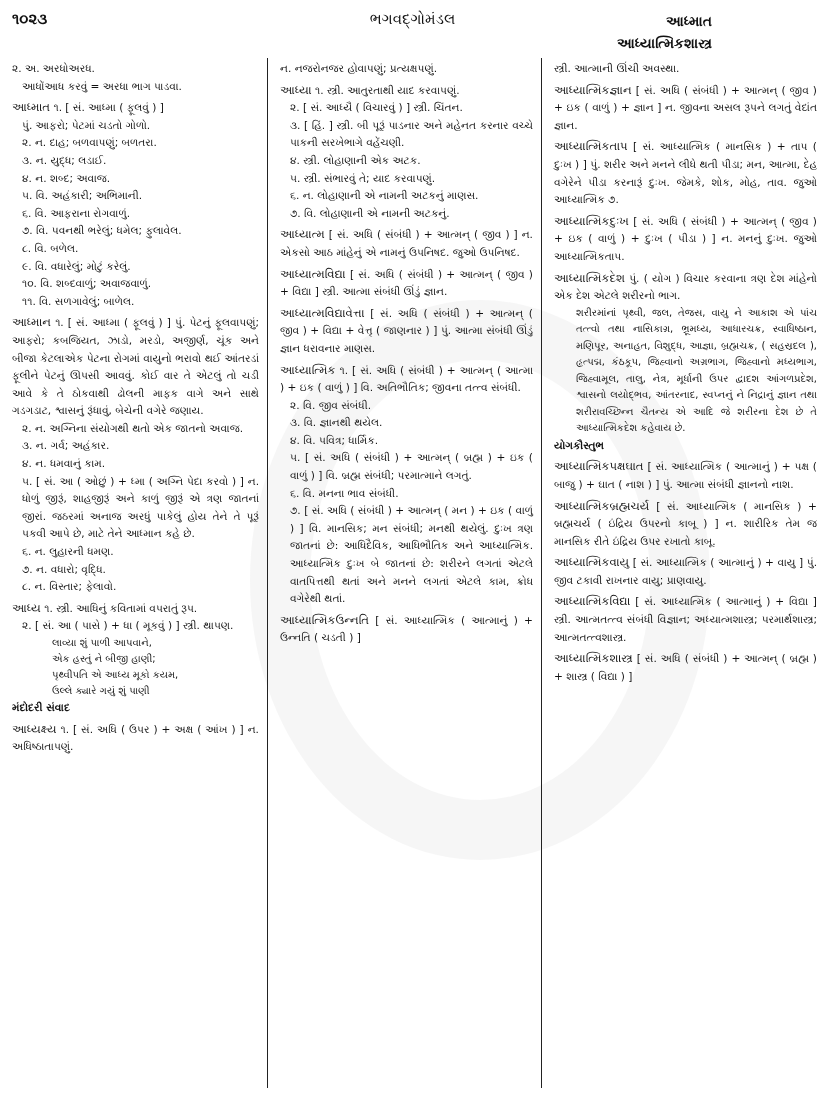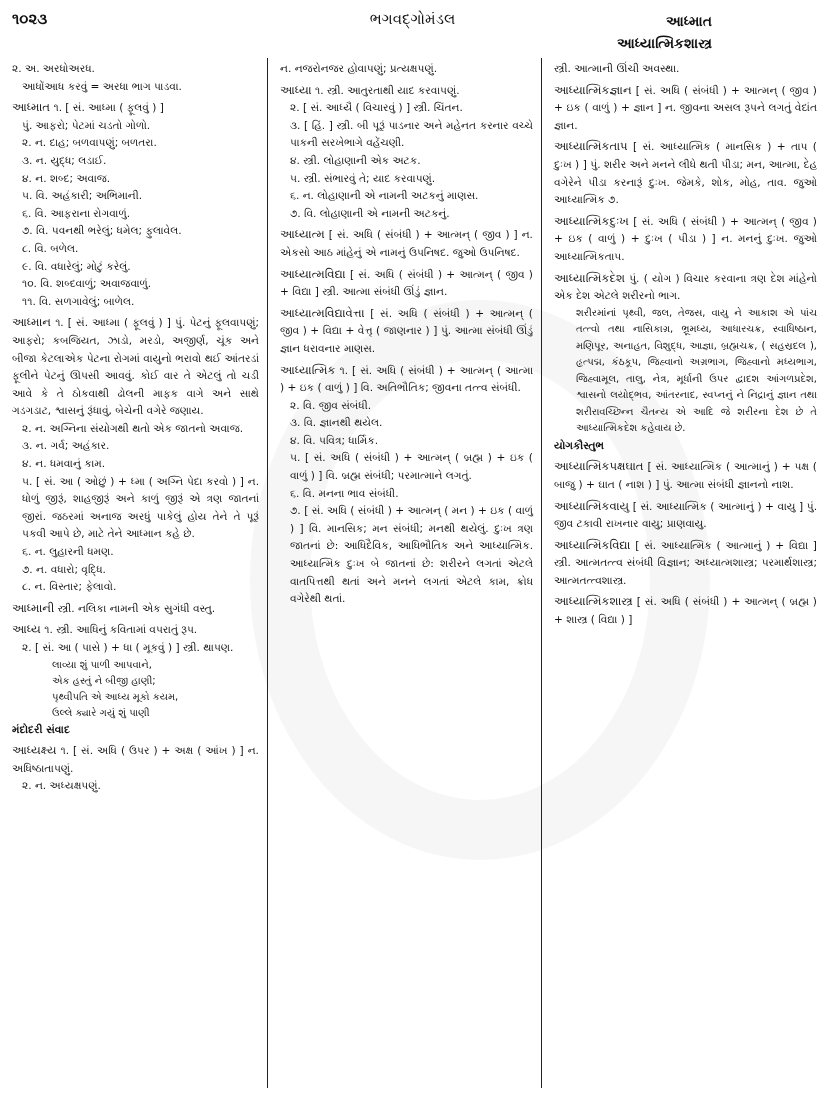--- a/index.html
+++ b/index.html
@@ -49,36 +49,37 @@
     <div>આધ્માત</div>
     <div>આધ્યાત્મિકશાસ્ત્ર</div>
   </div>
 </div>
 
 <div class="columns">
   <div class="col col1">
       <div class="entry"><span>૨. અ. અરધોઅરધ.</span><span class="sense">આધોંઆધ કરવું = અરધા ભાગ પાડવા.</span></div>
       <div class="entry"><span class="hw">આધ્માત</span> <span>૧. [ સં. આધ્મા ( ફૂલવું ) ]</span><span class="sense">પું. આફરો; પેટમાં ચડતો ગોળો.</span><span class="sense">૨. ન. દાહ; બળવાપણું; બળતરા.</span><span class="sense">૩. ન. યુદ્ધ; લડાઈ.</span><span class="sense">૪. ન. શબ્દ; અવાજ.</span><span class="sense">૫. વિ. અહંકારી; અભિમાની.</span><span class="sense">૬. વિ. આફરાના રોગવાળું.</span><span class="sense">૭. વિ. પવનથી ભરેલું; ધમેલ; ફુલાવેલ.</span><span class="sense">૮. વિ. બળેલ.</span><span class="sense">૯. વિ. વધારેલું; મોટું કરેલું.</span><span class="sense">૧૦. વિ. શબ્દવાળું; અવાજવાળું.</span><span class="sense">૧૧. વિ. સળગાવેલું; બાળેલ.</span></div>
       <div class="entry"><span class="hw">આધ્માન</span> <span>૧. [ સં. આધ્મા ( ફૂલવું ) ] પું. પેટનું ફૂલવાપણું; આફરો; કબજિયત, ઝાડો, મરડો, અજીર્ણ, ચૂંક અને બીજા કેટલાએક પેટના રોગમાં વાયુનો ભરાવો થઈ આંતરડાં ફૂલીને પેટનું ઊપસી આવવું. કોઈ વાર તે એટલું તો ચડી આવે કે તે ઠોકવાથી ઢોલની માફક વાગે અને સાથે ગડગડાટ, શ્વાસનું રૂંધાવું, બેચેની વગેરે જણાય.</span><span class="sense">૨. ન. અગ્નિના સંયોગથી થતો એક જાતનો અવાજ.</span><span class="sense">૩. ન. ગર્વ; અહંકાર.</span><span class="sense">૪. ન. ધમવાનું કામ.</span><span class="sense">૫. [ સં. આ ( ઓછું ) + ધ્મા ( અગ્નિ પેદા કરવો ) ] ન. ધોળું જીરૂં, શાહજીરૂં અને કાળું જીરૂં એ ત્રણ જાતનાં જીરાં. જઠરમાં અનાજ અરધું પાકેલું હોય તેને તે પૂરૂં પકવી આપે છે, માટે તેને આધ્માન કહે છે.</span><span class="sense">૬. ન. લુહારની ધમણ.</span><span class="sense">૭. ન. વધારો; વૃદ્ધિ.</span><span class="sense">૮. ન. વિસ્તાર; ફેલાવો.</span></div>
-      <div class="entry"><span class="hw">આધ્માની</span> <span>સ્ત્રી. નલિકા નામની એક સુગંધી વસ્તુ.</span></div>
       <div class="entry"><span class="hw">આધ્ય</span> <span>૧. સ્ત્રી. આધિનું કવિતામાં વપરાતું રૂપ.</span><span class="sense">૨. [ સં. આ ( પાસે ) + ધા ( મૂકવું ) ] સ્ત્રી. થાપણ.</span><span class="poem">લાવ્યા શું પાળી આપવાને,</span><span class="poem">એક હસ્તું ને બીજી હાણી;</span><span class="poem">પૃથ્વીપતિ એ આધ્ય મૂકો કયમ,</span><span class="poem">ઉલ્લે ક્યારે ગયું શું પાણી</span><span class="attrib">મંદોદરી સંવાદ</span></div>
-      <div class="entry"><span class="hw">આધ્યક્ષ્ય</span> <span>૧. [ સં. અધિ ( ઉપર ) + અક્ષ ( આંખ ) ] ન. અધિષ્ઠાતાપણું.</span><span class="sense">૨. ન. અધ્યક્ષપણું.</span></div>
+      <div class="entry"><span class="hw">આધ્યક્ષ્ય</span> <span>૧. [ સં. અધિ ( ઉપર ) + અક્ષ ( આંખ ) ] ન. અધિષ્ઠાતાપણું.</span></div>
     </div>
   <div class="col col2">
       <div class="entry"><span>ન. નજરોનજર હોવાપણું; પ્રત્યક્ષપણું.</span></div>
       <div class="entry"><span class="hw">આધ્યા</span> <span>૧. સ્ત્રી. આતુરતાથી યાદ કરવાપણું.</span><span class="sense">૨. [ સં. આધ્યૈ ( વિચારવું ) ] સ્ત્રી. ચિંતન.</span><span class="sense">૩. [ હિં. ] સ્ત્રી. બી પૂરૂં પાડનાર અને મહેનત કરનાર વચ્ચે પાકની સરખેભાગે વહેંચણી.</span><span class="sense">૪. સ્ત્રી. લોહાણાની એક અટક.</span><span class="sense">૫. સ્ત્રી. સંભારવું તે; યાદ કરવાપણું.</span><span class="sense">૬. ન. લોહાણાની એ નામની અટકનું માણસ.</span><span class="sense">૭. વિ. લોહાણાની એ નામની અટકનું.</span></div>
       <div class="entry"><span class="hw">આધ્યાત્મ</span> <span>[ સં. અધિ ( સંબંધી ) + આત્મન્ ( જીવ ) ] ન. એકસો આઠ માંહેનું એ નામનું ઉપનિષદ. જુઓ ઉપનિષદ.</span></div>
       <div class="entry"><span class="hw">આધ્યાત્મવિદ્યા</span> <span>[ સં. અધિ ( સંબંધી ) + આત્મન્ ( જીવ ) + વિદ્યા ] સ્ત્રી. આત્મા સંબંધી ઊંડું જ્ઞાન.</span></div>
       <div class="entry"><span class="hw">આધ્યાત્મવિદ્યાવેત્તા</span> <span>[ સં. અધિ ( સંબંધી ) + આત્મન્ ( જીવ ) + વિદ્યા + વેત્તૃ ( જાણનાર ) ] પું. આત્મા સંબંધી ઊંડું જ્ઞાન ધરાવનાર માણસ.</span></div>
       <div class="entry"><span class="hw">આધ્યાત્મિક</span> <span>૧. [ સં. અધિ ( સંબંધી ) + આત્મન્ ( આત્મા ) + ઇક ( વાળું ) ] વિ. અતિભૌતિક; જીવના તત્ત્વ સંબંધી.</span><span class="sense">૨. વિ. જીવ સંબંધી.</span><span class="sense">૩. વિ. જ્ઞાનથી થયેલ.</span><span class="sense">૪. વિ. પવિત્ર; ધાર્મિક.</span><span class="sense">૫. [ સં. અધિ ( સંબંધી ) + આત્મન્ ( બ્રહ્મ ) + ઇક ( વાળું ) ] વિ. બ્રહ્મ સંબંધી; પરમાત્માને લગતું.</span><span class="sense">૬. વિ. મનના ભાવ સંબંધી.</span><span class="sense">૭. [ સં. અધિ ( સંબંધી ) + આત્મન્ ( મન ) + ઇક ( વાળું ) ] વિ. માનસિક; મન સંબંધી; મનથી થયેલું. દુઃખ ત્રણ જાતનાં છે: આધિદૈવિક, આધિભૌતિક અને આધ્યાત્મિક. આધ્યાત્મિક દુઃખ બે જાતનાં છે: શરીરને લગતાં એટલે વાતપિત્તથી થતાં અને મનને લગતાં એટલે કામ, ક્રોધ વગેરેથી થતાં.</span></div>
+      <div class="entry"><span class="hw">આધ્યાત્મિકઉન્નતિ</span> <span>[ સં. આધ્યાત્મિક ( આત્માનું ) + ઉન્નતિ ( ચડતી ) ]</span></div>
     </div>
   <div class="col col3">
       <div class="entry"><span>સ્ત્રી. આત્માની ઊંચી અવસ્થા.</span></div>
       <div class="entry"><span class="hw">આધ્યાત્મિકજ્ઞાન</span> <span>[ સં. અધિ ( સંબંધી ) + આત્મન્ ( જીવ ) + ઇક ( વાળું ) + જ્ઞાન ] ન. જીવના અસલ રૂપને લગતું વેદાંત જ્ઞાન.</span></div>
       <div class="entry"><span class="hw">આધ્યાત્મિકતાપ</span> <span>[ સં. આધ્યાત્મિક ( માનસિક ) + તાપ ( દુઃખ ) ] પું. શરીર અને મનને લીધે થતી પીડા; મન, આત્મા, દેહ વગેરેને પીડા કરનારૂં દુઃખ. જેમકે, શોક, મોહ, તાવ. જુઓ આધ્યાત્મિક ૭.</span></div>
       <div class="entry"><span class="hw">આધ્યાત્મિકદુઃખ</span> <span>[ સં. અધિ ( સંબંધી ) + આત્મન્ ( જીવ ) + ઇક ( વાળું ) + દુઃખ ( પીડા ) ] ન. મનનું દુઃખ. જુઓ આધ્યાત્મિકતાપ.</span></div>
       <div class="entry"><span class="hw">આધ્યાત્મિકદેશ</span> <span>પું. ( યોગ ) વિચાર કરવાના ત્રણ દેશ માંહેનો એક દેશ એટલે શરીરનો ભાગ.</span><span class="fine">શરીરમાંનાં પૃથ્વી, જલ, તેજસ, વાયુ ને આકાશ એ પાંચ તત્ત્વો તથા નાસિકાગ્ર, ભ્રૂમધ્ય, આધારચક્ર, સ્વાધિષ્ઠાન, મણિપૂર, અનાહત, વિશુદ્ધ, આજ્ઞા, બ્રહ્મચક્ર, ( સહસ્રદલ ), હૃત્પદ્મ, કંઠકૂપ, જિહ્વાનો અગ્રભાગ, જિહ્વાનો મધ્યભાગ, જિહ્વામૂલ, તાલુ, નેત્ર, મૂર્ધાની ઉપર દ્વાદશ આંગળપ્રદેશ, શ્વાસનો લયોદ્ભવ, આંતરનાદ, સ્વપ્નનું ને નિદ્રાનું જ્ઞાન તથા શરીરાવચ્છિન્ન ચૈતન્ય એ આદિ જે શરીરના દેશ છે તે આધ્યાત્મિકદેશ કહેવાય છે.</span><span class="attrib">યોગકૌસ્તુભ</span></div>
       <div class="entry"><span class="hw">આધ્યાત્મિકપક્ષઘાત</span> <span>[ સં. આધ્યાત્મિક ( આત્માનું ) + પક્ષ ( બાજુ ) + ઘાત ( નાશ ) ] પું. આત્મા સંબંધી જ્ઞાનનો નાશ.</span></div>
+      <div class="entry"><span class="hw">આધ્યાત્મિકબ્રહ્મચર્ય</span> <span>[ સં. આધ્યાત્મિક ( માનસિક ) + બ્રહ્મચર્ય ( ઇંદ્રિય ઉપરનો કાબૂ ) ] ન. શારીરિક તેમ જ માનસિક રીતે ઇંદ્રિય ઉપર રખાતો કાબૂ.</span></div>
       <div class="entry"><span class="hw">આધ્યાત્મિકવાયુ</span> <span>[ સં. આધ્યાત્મિક ( આત્માનું ) + વાયુ ] પું. જીવ ટકાવી રાખનાર વાયુ; પ્રાણવાયુ.</span></div>
       <div class="entry"><span class="hw">આધ્યાત્મિકવિદ્યા</span> <span>[ સં. આધ્યાત્મિક ( આત્માનું ) + વિદ્યા ] સ્ત્રી. આત્મતત્ત્વ સંબંધી વિજ્ઞાન; અધ્યાત્મશાસ્ત્ર; પરમાર્થશાસ્ત્ર; આત્મતત્ત્વશાસ્ત્ર.</span></div>
       <div class="entry"><span class="hw">આધ્યાત્મિકશાસ્ત્ર</span> <span>[ સં. અધિ ( સંબંધી ) + આત્મન્ ( બ્રહ્મ ) + શાસ્ત્ર ( વિદ્યા ) ]</span></div>
     </div>
 </div>
 
 </body></html>

